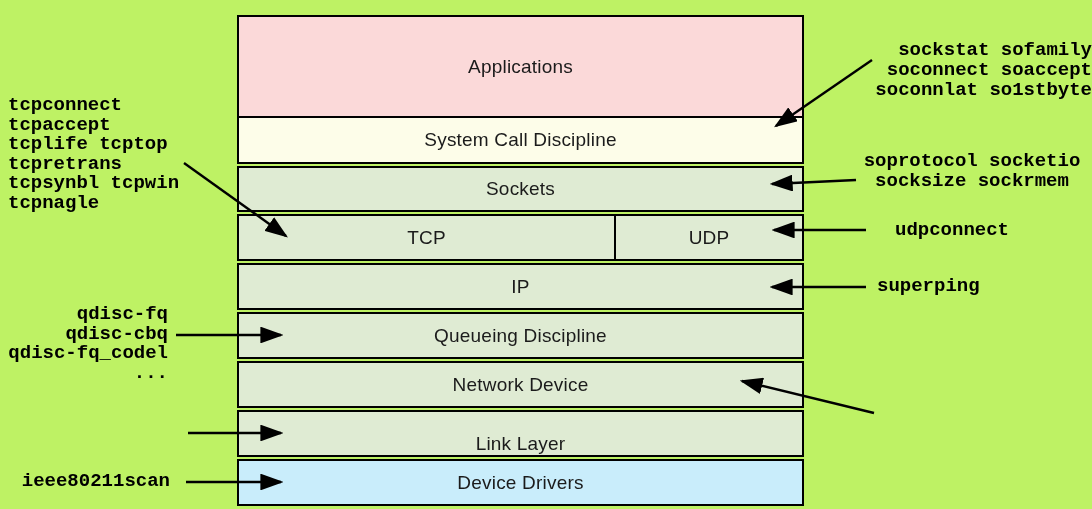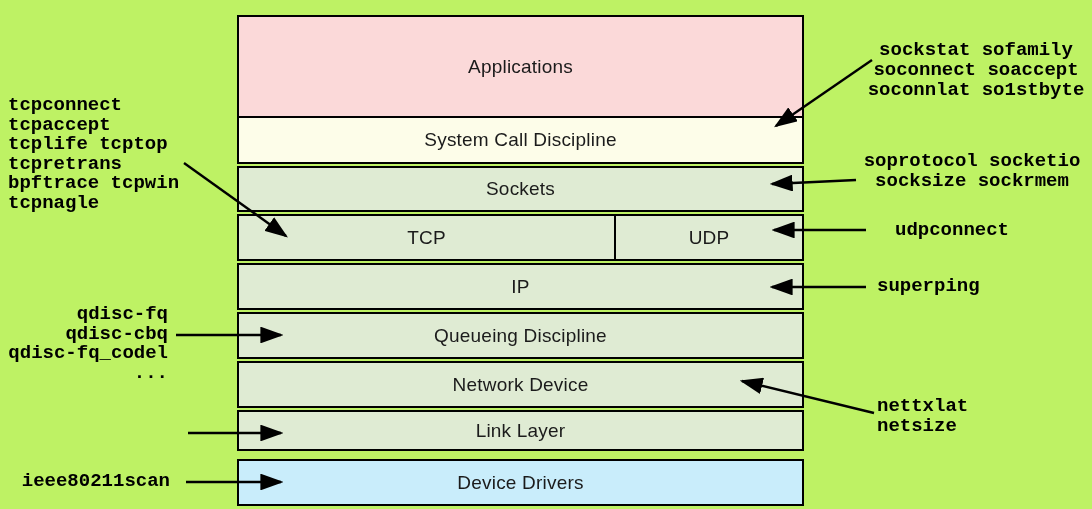--- a/index.html
+++ b/index.html
@@ -37,48 +37,46 @@
   </div>
   <div class="layer" style="top: 263px; height: 47px; background: rgb(223, 235, 211);">
     <span class="lbl">IP</span>
   </div>
   <div class="layer" style="top: 312px; height: 47px; background: rgb(223, 235, 211);">
     <span class="lbl">Queueing Discipline</span>
   </div>
   <div class="layer" style="top: 361px; height: 47px; background: rgb(223, 235, 211);">
     <span class="lbl">Network Device</span>
   </div>
-  <div class="layer" style="top: 410px; height: 41px; background: rgb(223, 235, 211);">
+  <div class="layer" style="top: 410px; height: 47px; background: rgb(223, 235, 211); align-items: flex-end;">
     <span class="lbl">Link Layer</span>
   </div>
   <div class="layer" style="top: 459px; height: 47px; background: rgb(201, 237, 251);">
     <span class="lbl">Device Drivers</span>
   </div>
 
   <div class="mono" style="left:8px;top:96px;">tcpconnect
 tcpaccept
 tcplife tcptop
 tcpretrans
-bpftrace tcpwin
+tcpsynbl tcpwin
 tcpnagle</div>
   <div class="mono" style="left:0;width:168px;top:305px;text-align:right;">qdisc-fq
 qdisc-cbq
 qdisc-fq_codel
 ...</div>
   <div class="mono" style="left:0;width:170px;top:424px;text-align:right;margin-top:48px;">ieee80211scan</div>
 
-  <div class="mono rblock" style="left:860px;width:232px;top:40px;text-align:center;">sockstat sofamily
+  <div class="mono rblock" style="left:860px;width:232px;top:40px;text-align:right;">sockstat sofamily
 soconnect soaccept
 soconnlat so1stbyte</div>
   <div class="mono rblock" style="left:856px;width:232px;top:151px;text-align:center;">soprotocol socketio
 socksize sockrmem</div>
   <div class="mono" style="left:875px;top:221px;margin-left:20px;">udpconnect</div>
   <div class="mono" style="left:877px;top:277px;">superping</div>
-  <div class="mono rblock" style="left:877px;top:396px;">nettxlat
-netsize</div>
 
   <svg class="overlay" width="1092" height="509" viewBox="0 0 1092 509">
     <defs>
       <marker id="ah" markerWidth="9.6" markerHeight="7" refX="8.6" refY="3.5" orient="auto">
         <path d="M0,0 L9.6,3.5 L0,7 Z"></path>
       </marker>
     </defs>
     <line x1="872" y1="60" x2="776" y2="126" marker-end="url(#ah)"></line>
     <line x1="856" y1="180" x2="772" y2="184" marker-end="url(#ah)"></line>
     <line x1="866" y1="230" x2="774" y2="230" marker-end="url(#ah)"></line>

